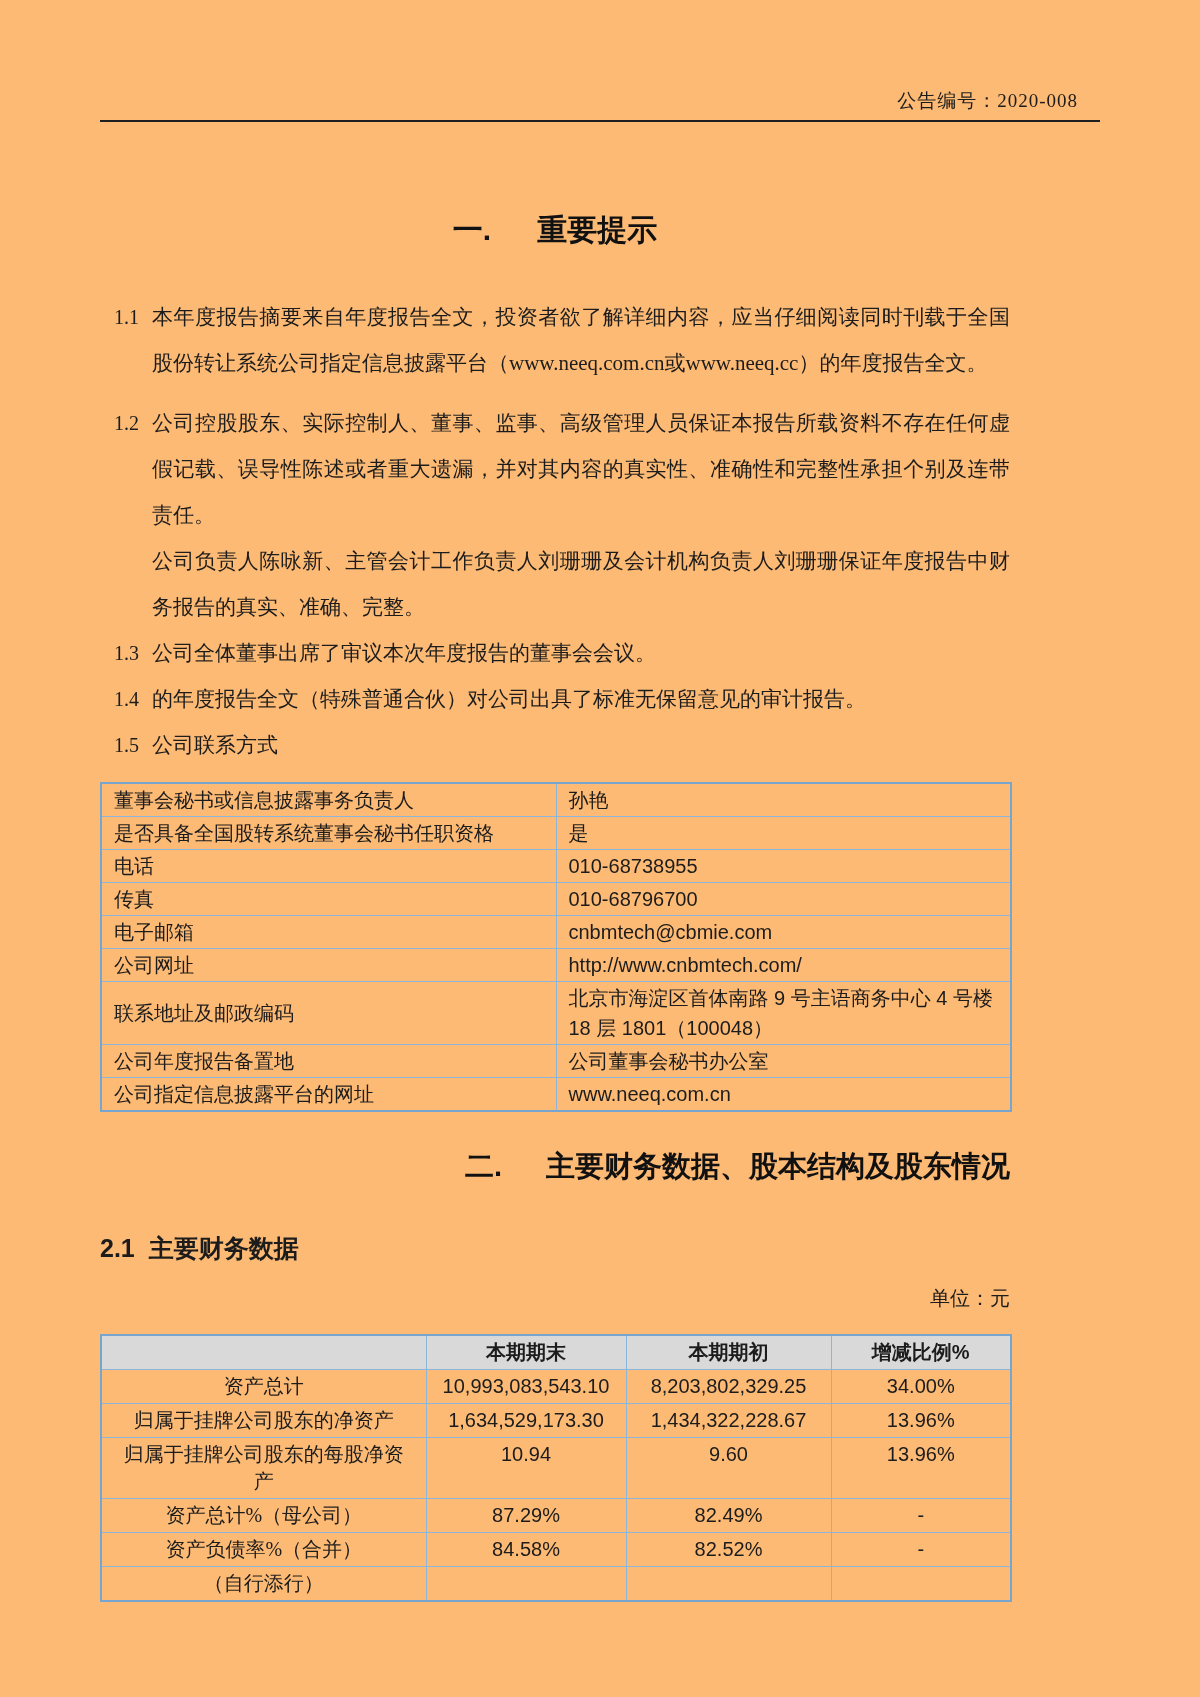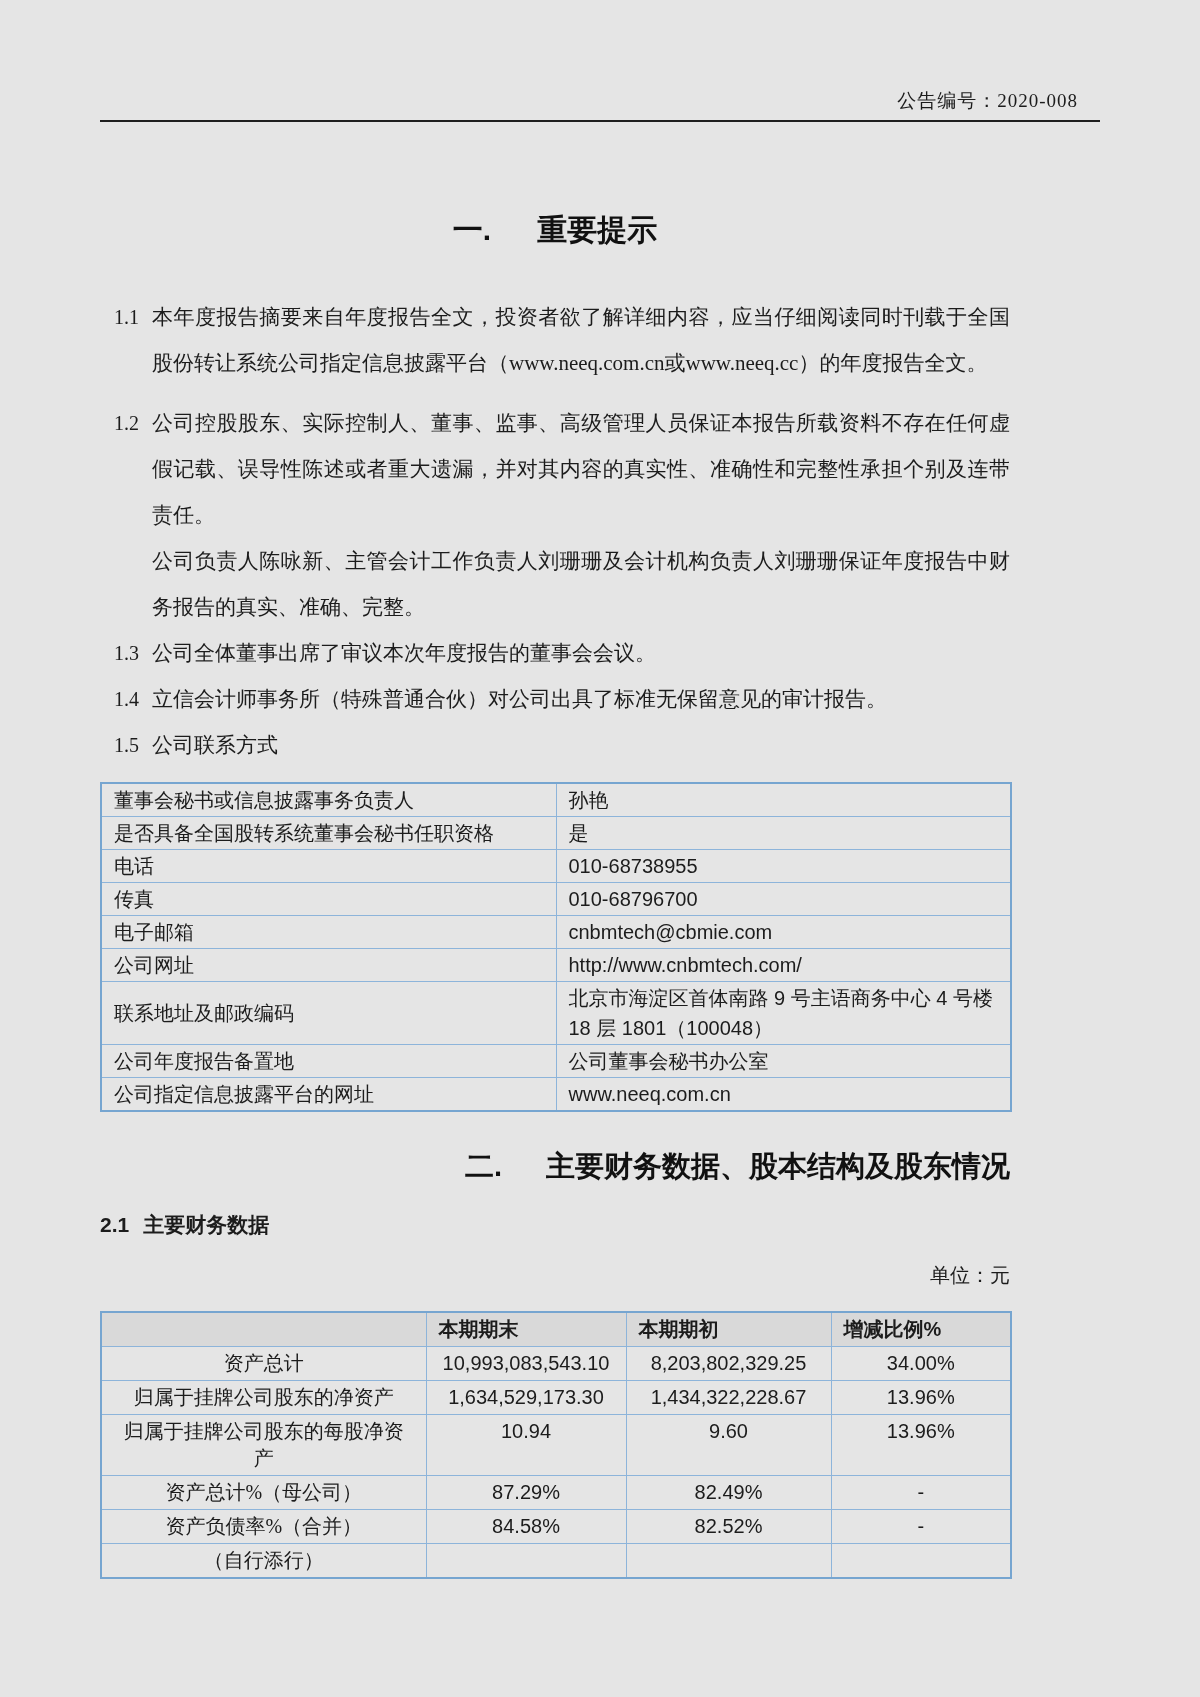--- a/index.html
+++ b/index.html
@@ -7,21 +7,21 @@
     --tb-outer:#76a5d0;
     --hdr-bg:#d9d9d9;
     --rule:#1f1f1f;
     --ink:#1c1c1c;
   }
   *{box-sizing:border-box;}
   html,body{margin:0;padding:0;background:#ffffff;}
   .page{
     position:relative;
     width:1200px;height:1697px;
-    background:#e5e5e5;
+    background:#fdba74;
     color:var(--ink);
     font-family:"Liberation Serif", serif;
     overflow:hidden;
   }
   
   .doc-header{
     margin-left:100px;
     width:1000px;
     padding-top:88px;
     padding-right:22px;
@@ -76,24 +76,24 @@
     height:33px;
     padding:1px 12px;
     line-height:30px;
     font-size:20px;
     vertical-align:middle;
   }
   td.c-label{font-family:"Liberation Serif", serif;}
   td.c-value{font-family:"Liberation Sans", sans-serif;}
   
   .sub-heading{
-    margin-top:24px;
-    font-family:"Liberation Sans", sans-serif;
-    font-weight:bold;
-    font-size:21px;
+    margin-top:47px;
+    font-family:"Liberation Sans", sans-serif;
+    font-weight:bold;
+    font-size:25px;
     line-height:30px;
   }
   .sub-heading .s-num{margin-right:14px;}
   .unit{
     margin-top:22px;
     margin-bottom:23px;
     text-align:right;
     font-size:20px;
     line-height:26px;
   }
@@ -104,21 +104,21 @@
     padding:3px 12px;
     font-size:20px;
     line-height:27px;
     vertical-align:top;
     text-align:center;
   }
   table.fin th{
     background:var(--hdr-bg);
     font-family:"Liberation Sans", sans-serif;
     font-weight:bold;
-    text-align:left;
+    text-align:center;
     height:24px;
   }
   table.fin td{height:34px;}
   td.f-label{font-family:"Liberation Serif", serif;text-align:left;}
   td.f-num{font-family:"Liberation Sans", sans-serif;text-align:right;}
   td.f-dash{font-family:"Liberation Sans", sans-serif;text-align:center;}
 </style>
 </head>
 <body>
 
@@ -145,21 +145,21 @@
       <p>公司负责人陈咏新、主管会计工作负责人刘珊珊及会计机构负责人刘珊珊保证年度报告中财务报告的真实、准确、完整。</p>
     </div>
 
     <div class="item">
       <span class="num">1.3</span>
       <p>公司全体董事出席了审议本次年度报告的董事会会议。</p>
     </div>
 
     <div class="item">
       <span class="num">1.4</span>
-      <p>立信会计师事务所（特殊普通合伙）对公司出具了标准无保留意见的审计报告。</p>
+      <p>的年度报告全文（特殊普通合伙）对公司出具了标准无保留意见的审计报告。</p>
     </div>
 
     <div class="item">
       <span class="num">1.5</span>
       <p>公司联系方式</p>
     </div>
 
     <table class="contact" id="contact-table">
       <colgroup>
           <col style="width:455px">

